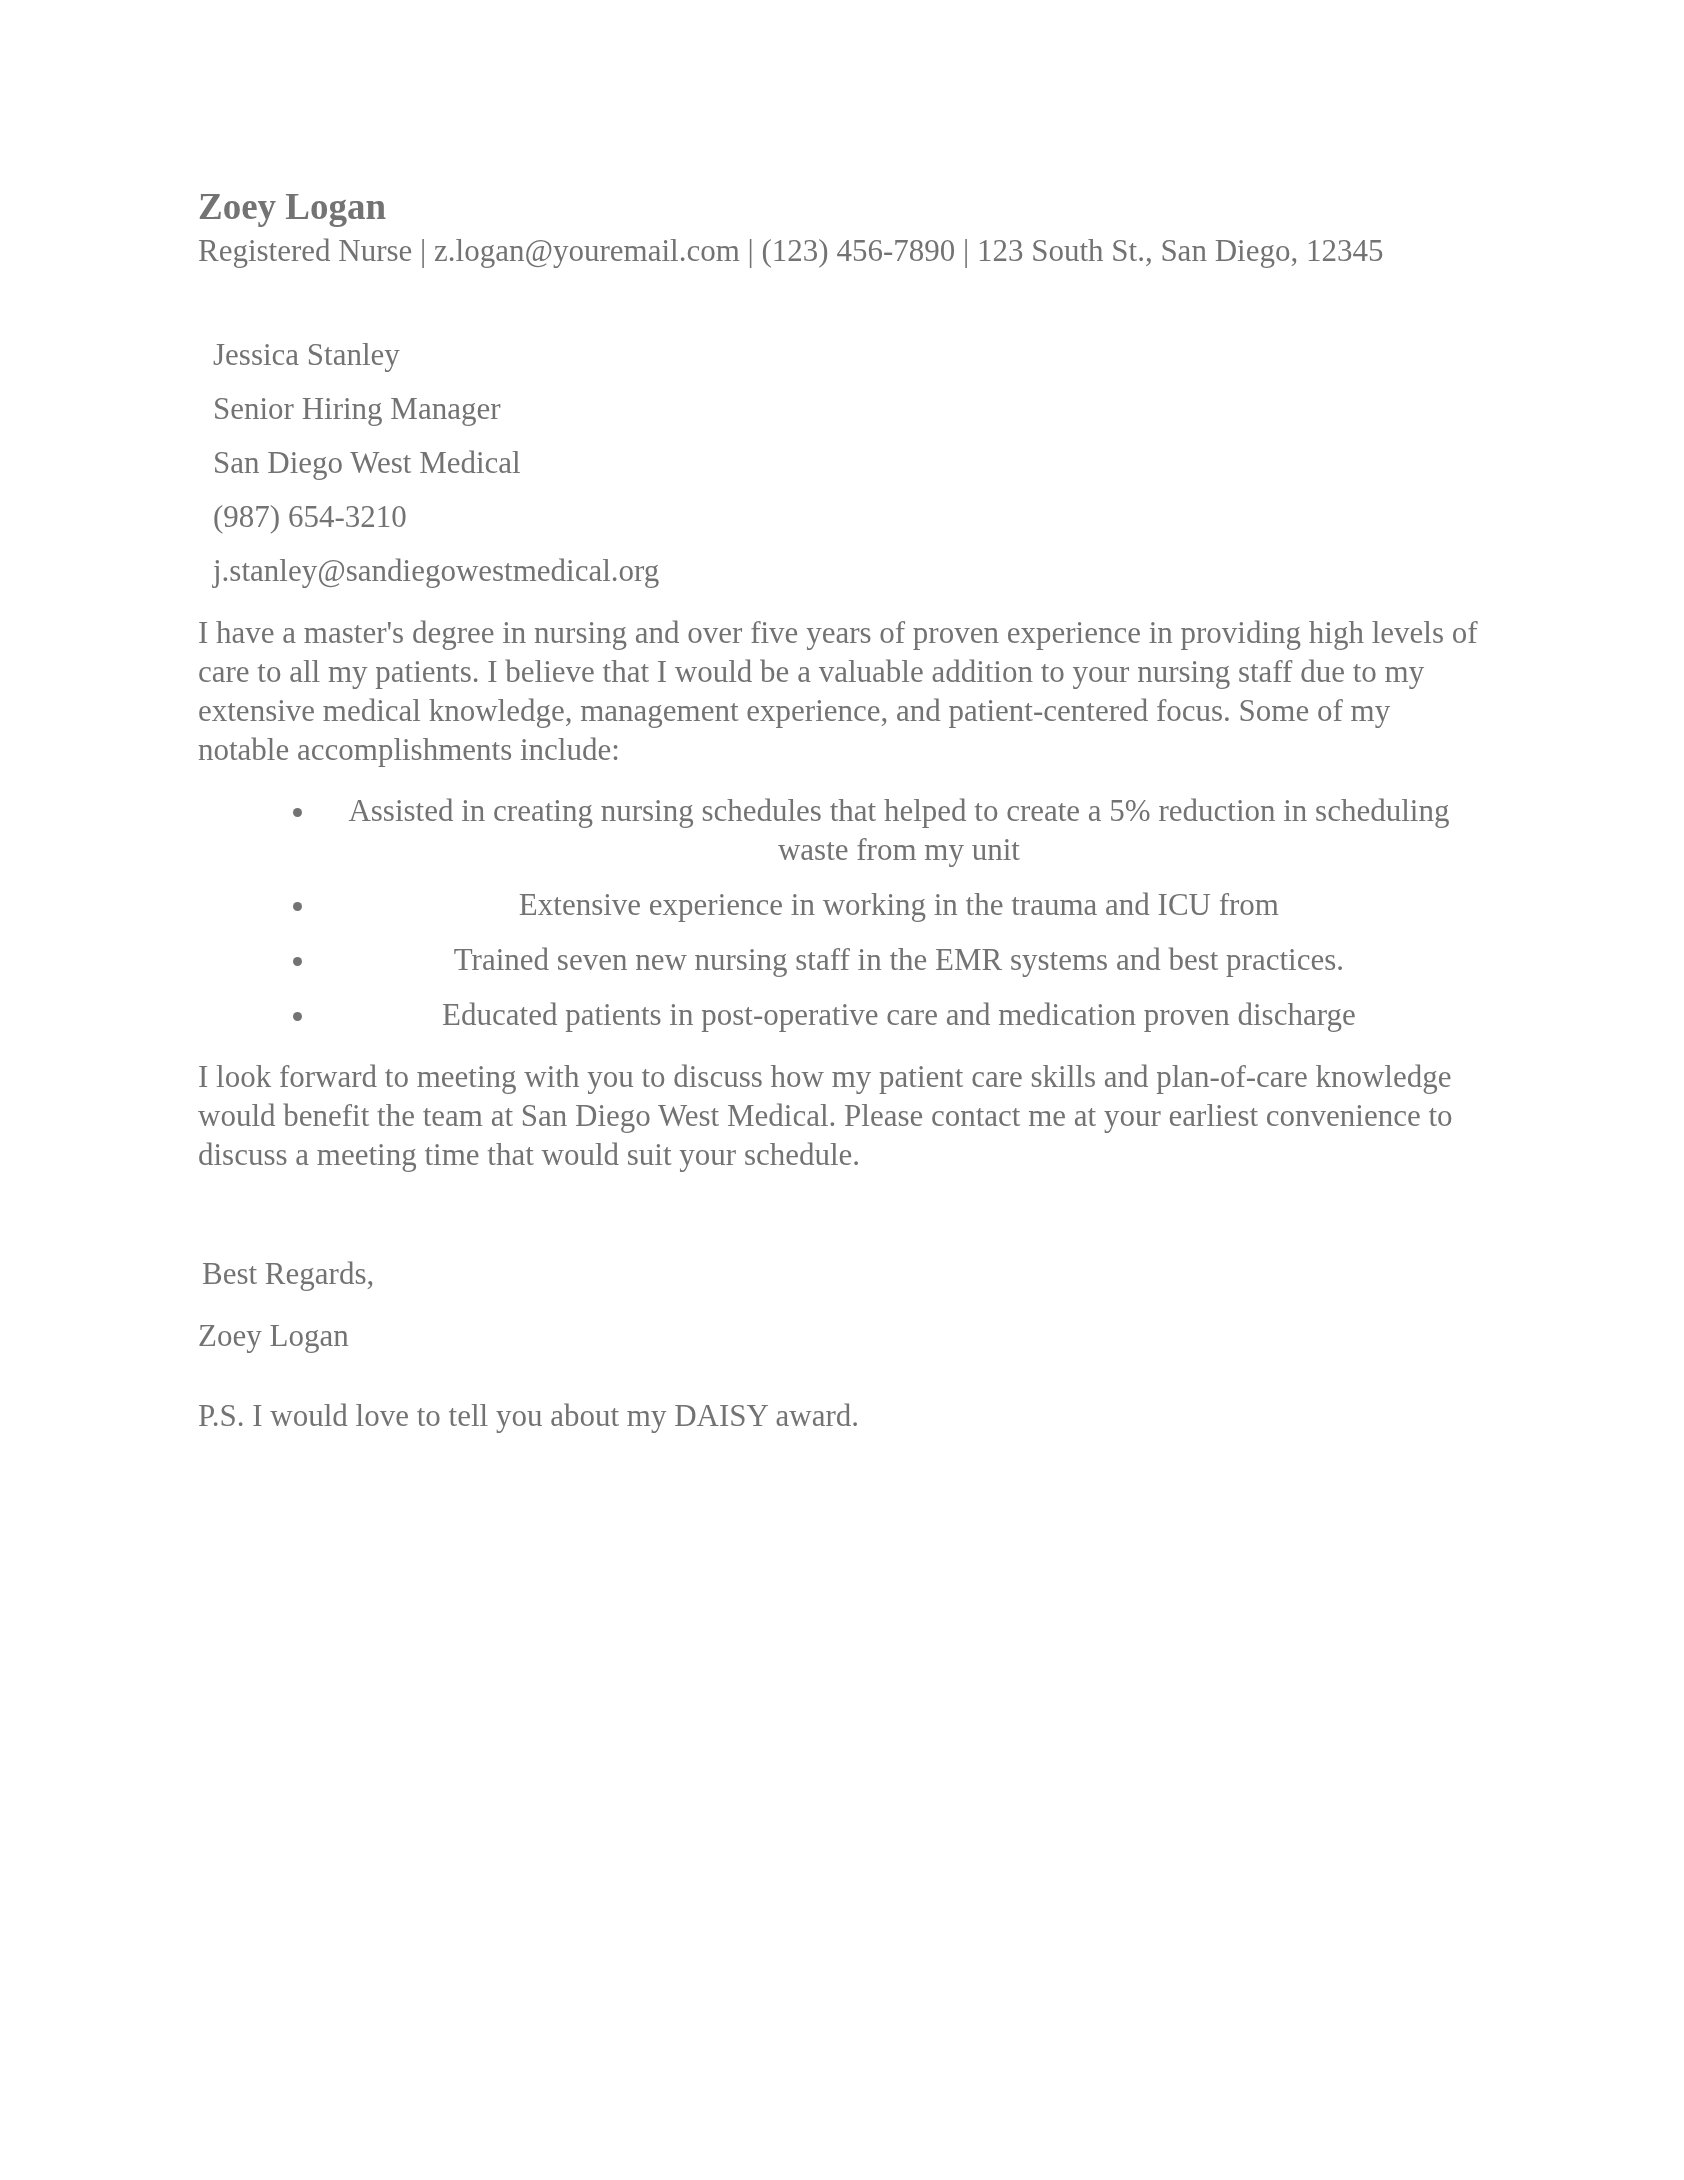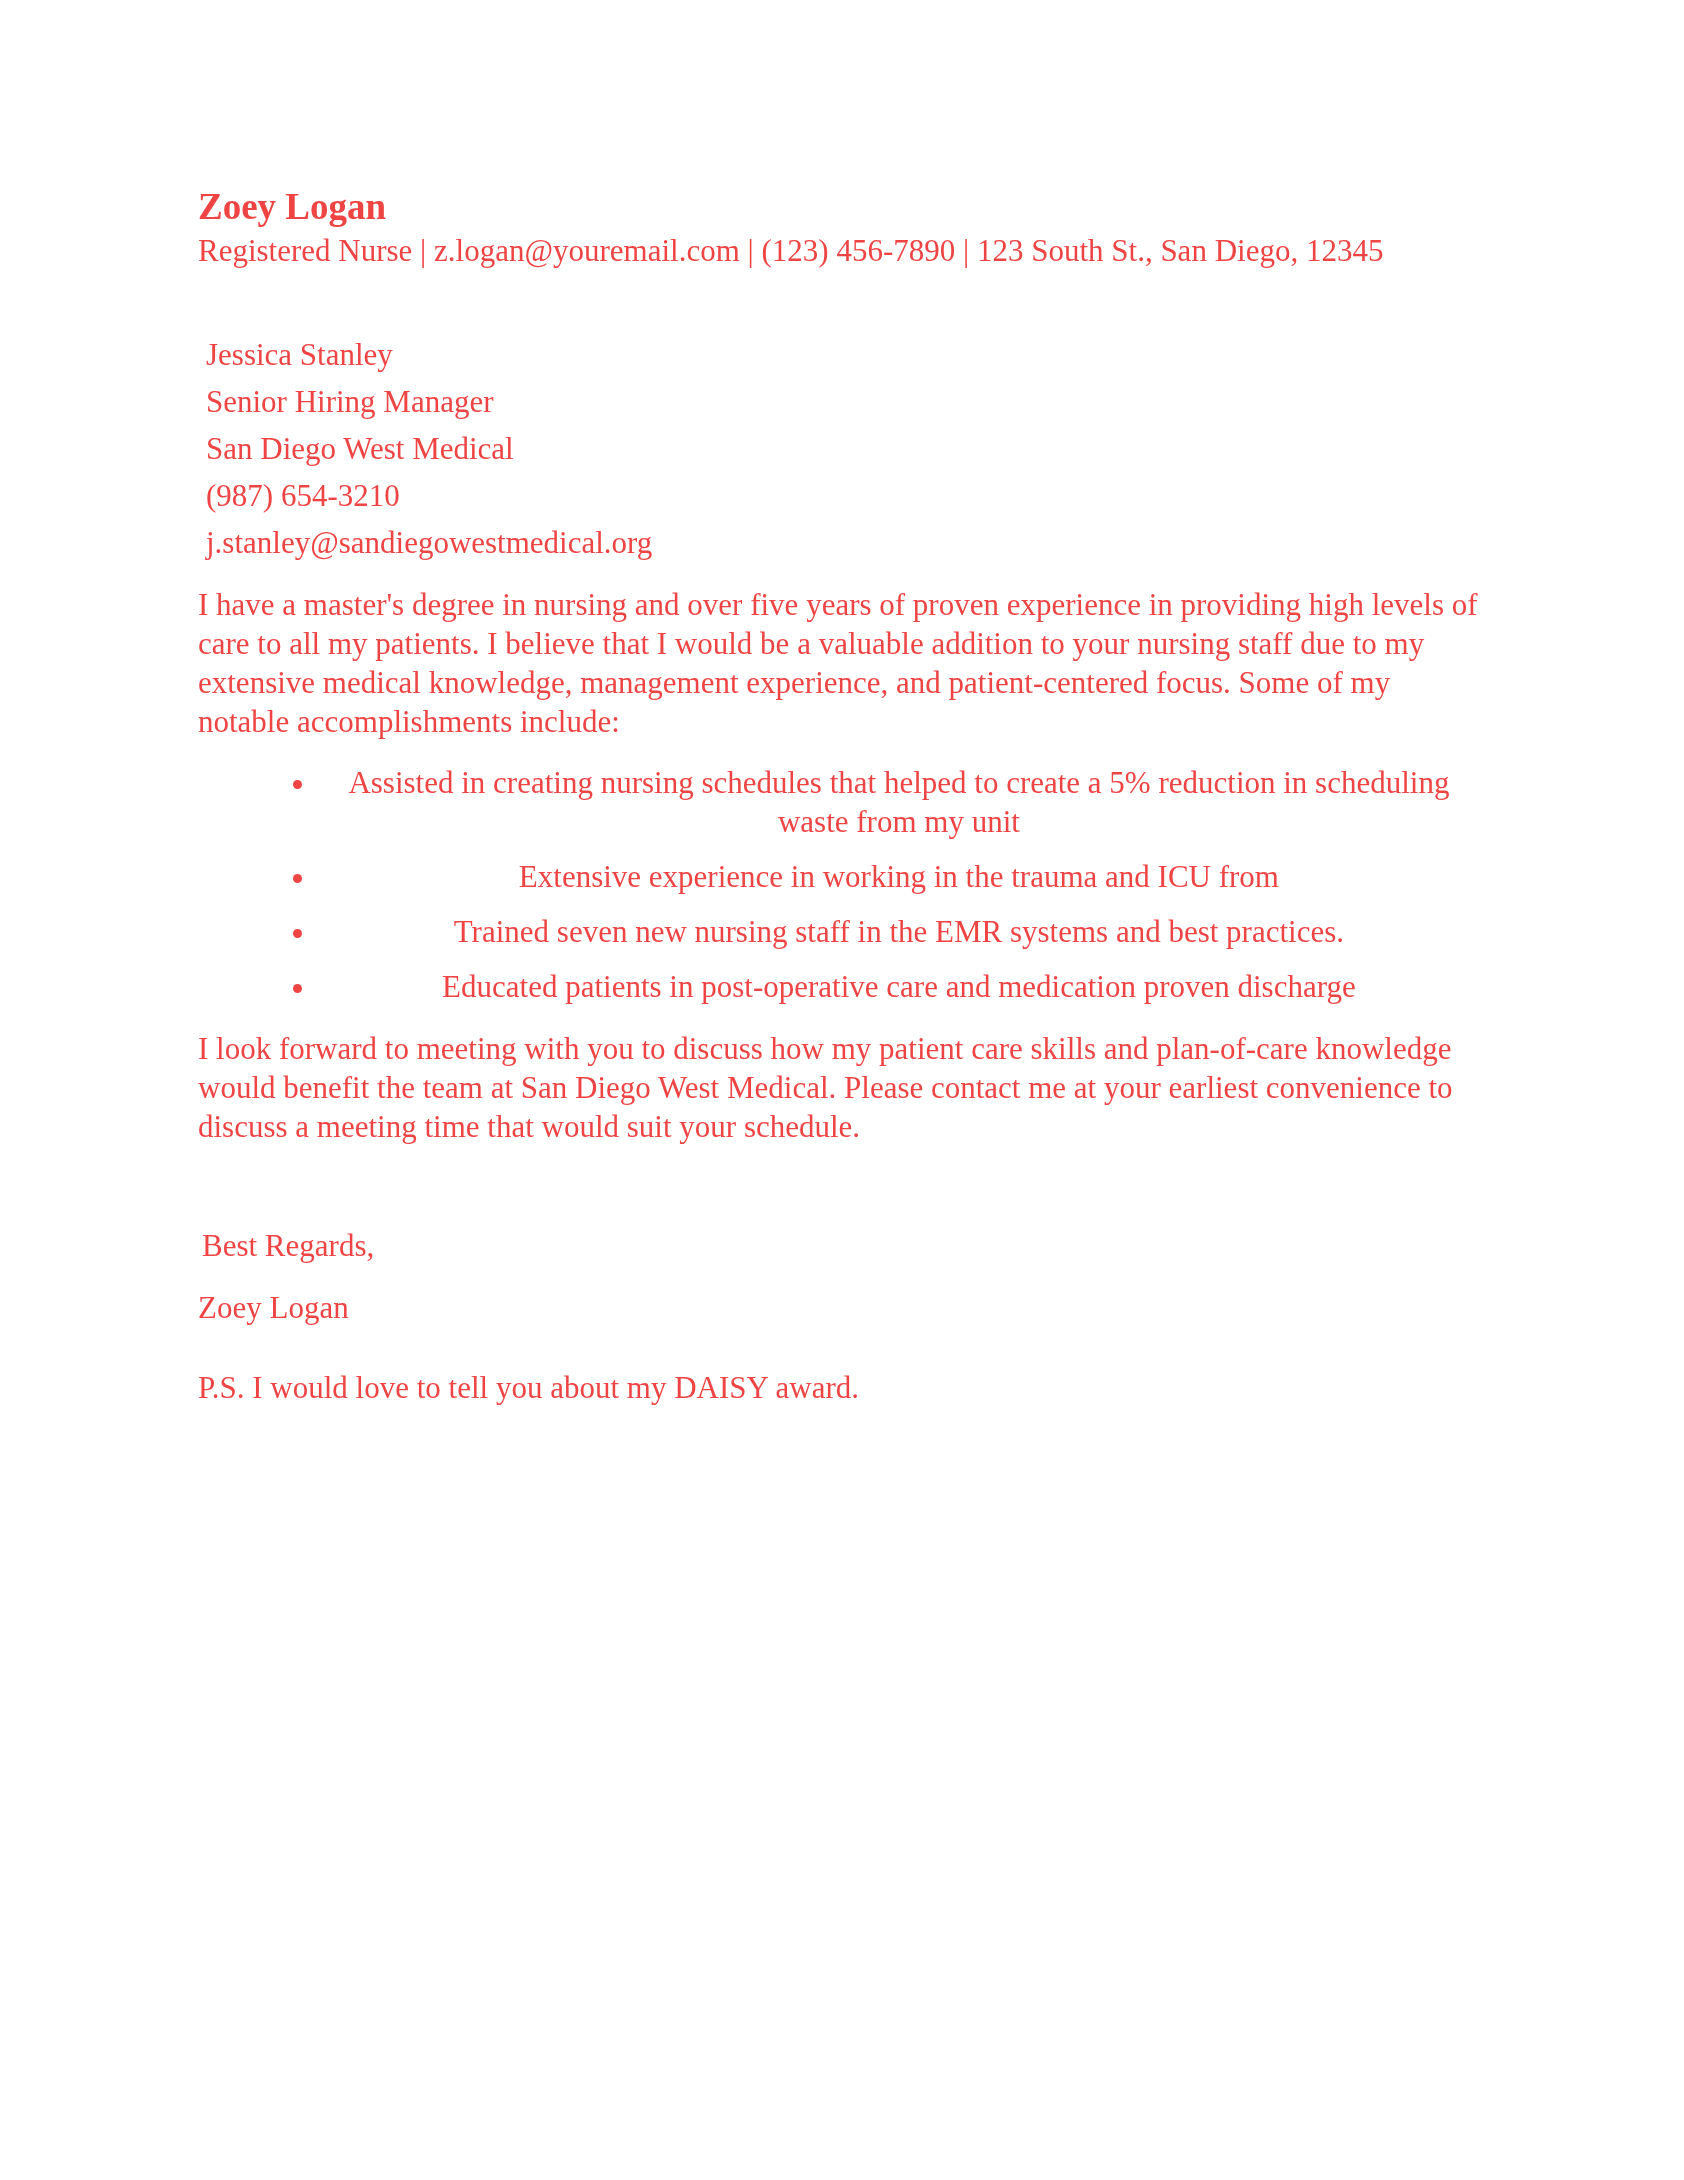--- a/index.html
+++ b/index.html
@@ -6,21 +6,21 @@
     margin: 0;
     padding: 0;
     background: #ffffff;
   }
   .page {
     position: relative;
     width: 1685px;
     height: 2181px;
     box-sizing: border-box;
     background: #ffffff;
-    color: #ef4444;
+    color: #737373;
     font-family: "Liberation Serif", "DejaVu Serif", serif;
     font-size: 31px;
     line-height: 39px;
     padding: 183px 196px 61px 198px;
     overflow: hidden;
   }
   .sender-name {
     margin: 0;
     font-size: 37px;
     line-height: 48px;
@@ -30,21 +30,21 @@
     margin: 0;
     max-width: 1295px;
   }
   .date-line {
     margin: 40px 0 0 0;
   }
   .recipient-block {
     margin-top: 65px;
   }
   .recipient-block p {
-    margin: 8px;
+    margin: 15px;
   }
   .salutation {
     margin: 82px 0 0 0;
   }
   .para {
     margin: 23px 0 0 0;
     max-width: 1295px;
   }
   .para.first-after-salutation {
     margin-top: 17px;

